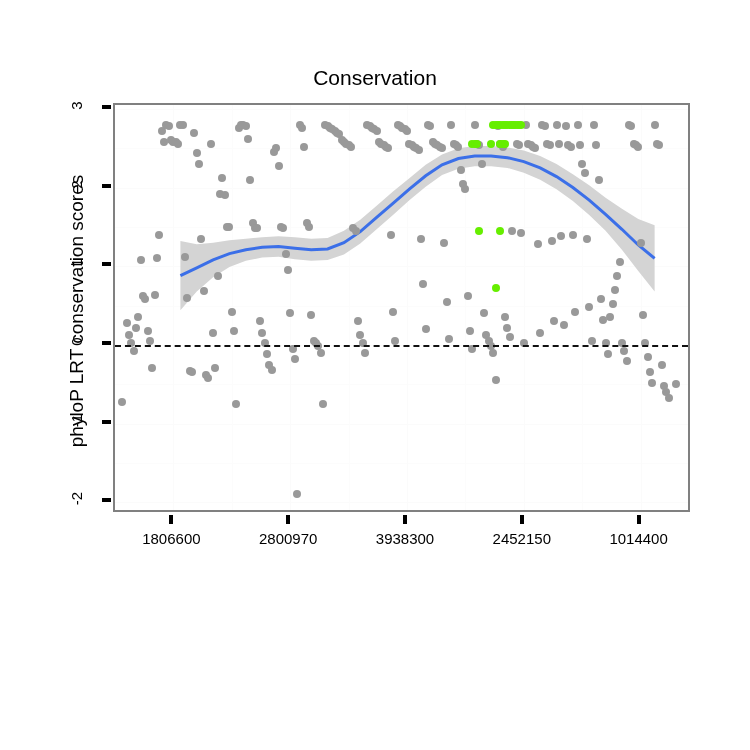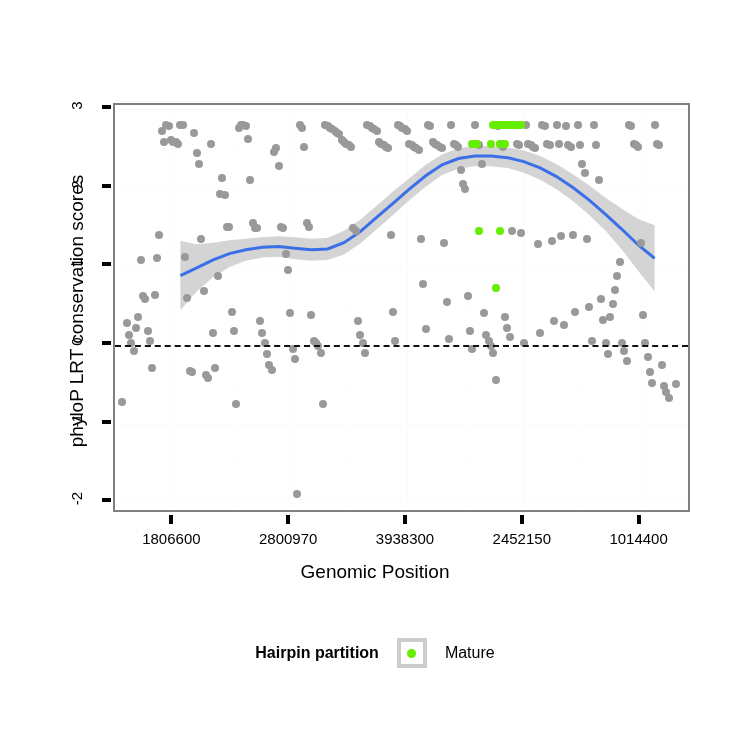--- a/index.html
+++ b/index.html
@@ -156,24 +156,24 @@
   .legend-label {
     font-size: 16px;
     color: #000;
   }
 </style>
 </head>
 <body>
 
 <div id="figure">
 
+  <div class="chart-title">Conservation</div>
 
   <div class="y-axis-title">phyloP LRT conservation scores</div>
 
-  <div class="x-axis-title">Genomic Position</div>
 
   <div class="panel" id="panel">
       <div class="gridline-major-h" style="top: 397.202px;"></div>
       <div class="gridline-major-h" style="top: 318.548px;"></div>
       <div class="gridline-major-h" style="top: 239.894px;"></div>
       <div class="gridline-major-h" style="top: 161.24px;"></div>
       <div class="gridline-major-h" style="top: 82.5865px;"></div>
       <div class="gridline-major-h" style="top: 3.93269px;"></div>
       <div class="gridline-minor-h" style="top: 357.875px;"></div>
       <div class="gridline-minor-h" style="top: 279.221px;"></div>
@@ -474,21 +474,14 @@
       <div class="x-tick-mark" style="left: 286.202px; top: 515px;"></div>
       <div class="x-tick-label" style="left: 233.202px; top: 530px;">2800970</div>
       <div class="x-tick-mark" style="left: 403.004px; top: 515px;"></div>
       <div class="x-tick-label" style="left: 350.004px; top: 530px;">3938300</div>
       <div class="x-tick-mark" style="left: 519.806px; top: 515px;"></div>
       <div class="x-tick-label" style="left: 466.806px; top: 530px;">2452150</div>
       <div class="x-tick-mark" style="left: 636.607px; top: 515px;"></div>
       <div class="x-tick-label" style="left: 583.607px; top: 530px;">1014400</div>
     </div>
 
-  <div class="legend">
-    <span class="legend-title">Hairpin partition</span>
-    <span class="legend-key">
-      <span class="legend-key-dot"></span>
-    </span>
-    <span class="legend-label">Mature</span>
-  </div>
 
 </div>
 
 </body></html>

